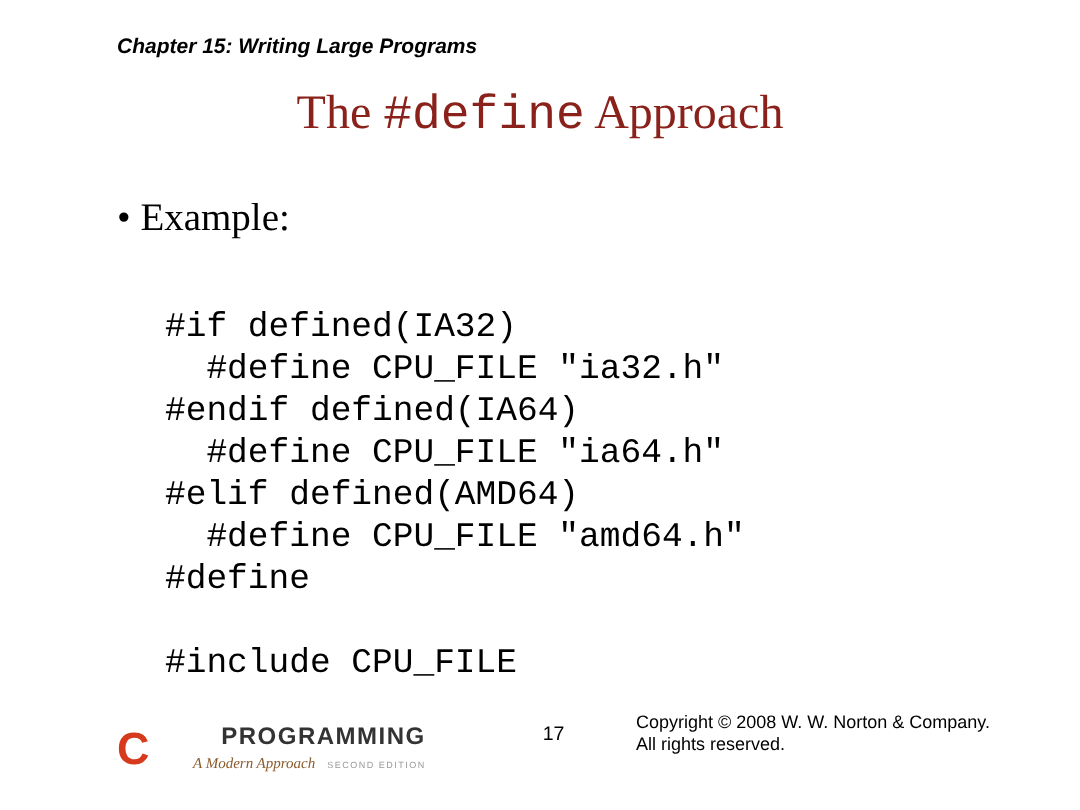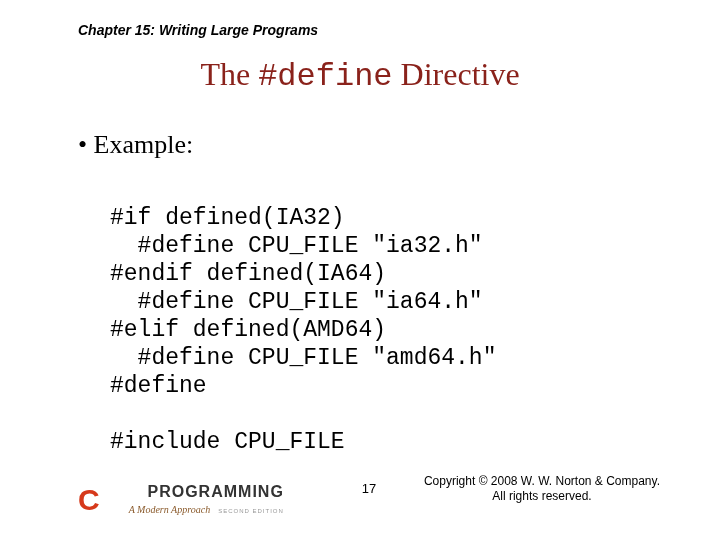--- a/index.html
+++ b/index.html
@@ -117,33 +117,33 @@
     bottom: 20px;
     font-family: Arial, Helvetica, sans-serif;
     font-size: 13px;
   }
   .copyright {
     position: absolute;
     right: 0;
     bottom: 12px;
     font-family: Arial, Helvetica, sans-serif;
     font-size: 12px;
-    text-align: center;
+    text-align: left;
     line-height: 1.25;
   }
 </style>
 </head>
 <body>
 
 <div class="slide">
 
   <div class="chapter">Chapter 15: Writing Large Programs</div>
 
   <div class="title">
-    <span>The </span><span class="mono">#define</span><span> Directive</span>
+    <span>The </span><span class="mono">#define</span><span> Approach</span>
   </div>
 
   <div class="body">
     <div class="bullet">•  Example:</div>
     <div class="code">
 <span>#if defined(IA32)</span>
 <span>  #define CPU_FILE "ia32.h"</span>
 <span>#endif defined(IA64)</span>
 <span>  #define CPU_FILE "ia64.h"</span>
 <span>#elif defined(AMD64)</span>

